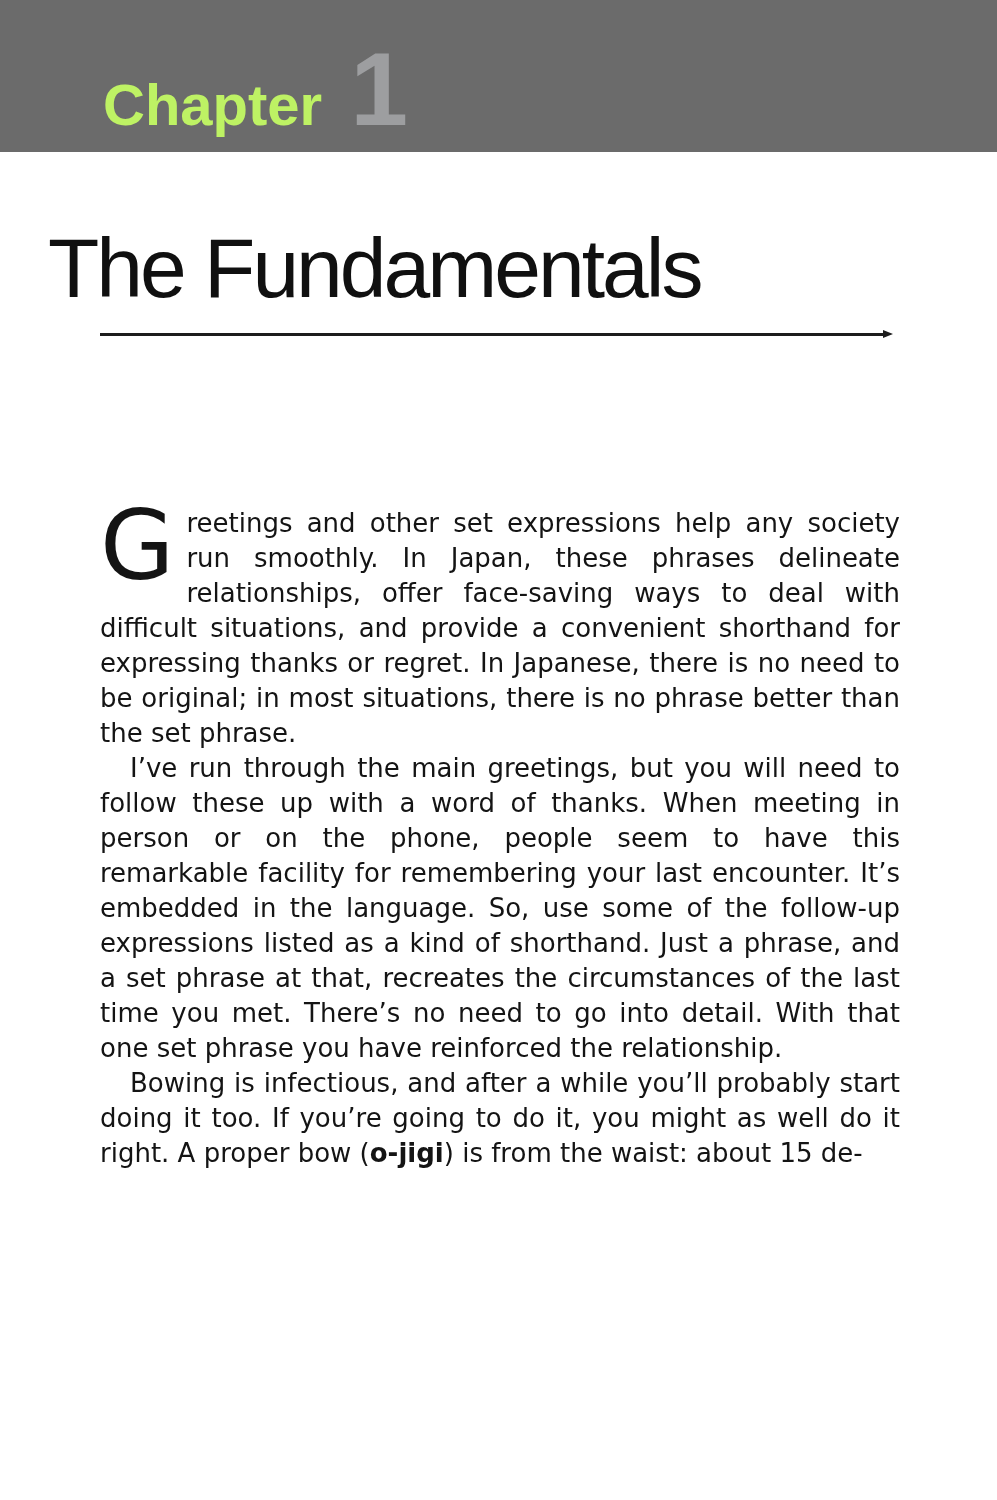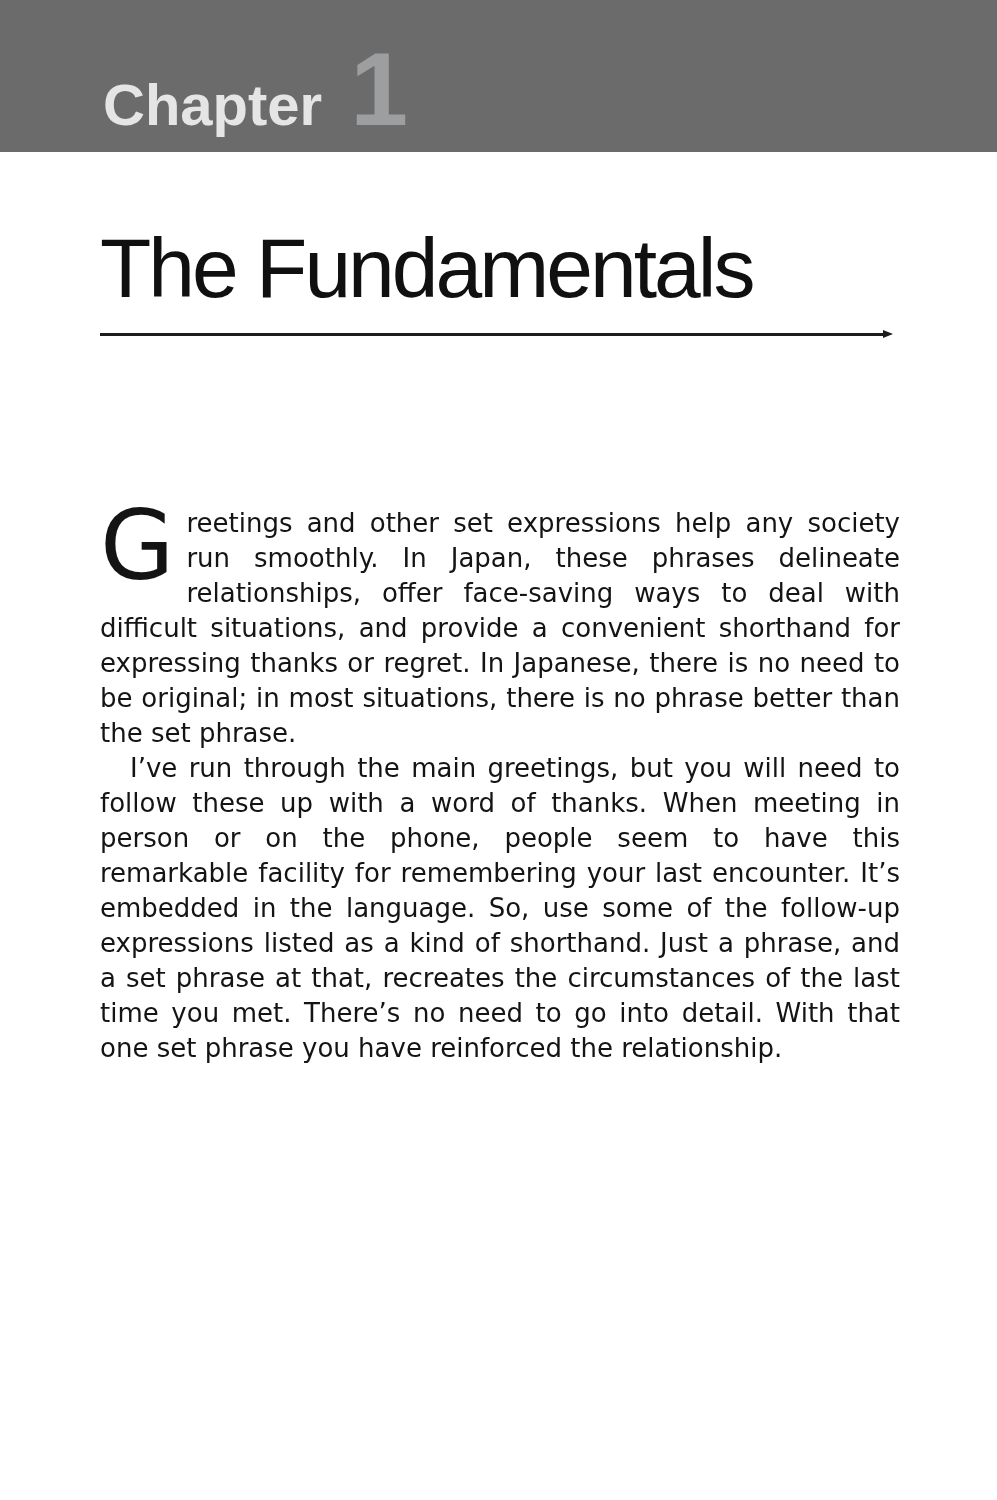--- a/index.html
+++ b/index.html
@@ -22,33 +22,33 @@
     height: 152px;
     background: #6b6b6b;
     overflow: hidden;
     box-sizing: border-box;
     padding: 30px 0 0 103px;
     white-space: nowrap;
   }
   .chapter-label {
     font-size: 58px;
     font-weight: 700;
-    color: #e5e5e5;
+    color: #bef264;
     letter-spacing: 0px;
   }
   .chapter-number {
     font-size: 104px;
     font-weight: 700;
     color: #9d9ea0;
     margin-left: 28px;
   }
 
   
   .title {
-    margin: 70px 0 0 100px;
+    margin: 70px 0 0 48px;
     font-size: 84px;
     font-weight: 400;
     letter-spacing: -3px;
     color: #101010;
     line-height: 1.1;
     font-family: "Liberation Sans", sans-serif;
   }
 
   
   .rule {
@@ -114,16 +114,17 @@
     <div class="rule-tip"></div>
   </div>
 
   <div class="body-text">
 
     <p><span class="drop-cap">G</span><span>reetings and other set expressions help any society run smoothly. In Japan, these phrases delineate relationships, offer face-saving ways to deal with difficult situations, and provide a convenient shorthand for expressing thanks or regret. In Japanese, there is no need to be original; in most situations, there is no phrase better than the set phrase.</span></p>
 
     <p class="indent">I’ve run through the main greetings, but you will need to follow these up with a word of thanks. When meeting in person or on the phone, people seem to have this remarkable facility for remembering your last encounter. It’s embedded in the language. So, use some of the follow-up expressions listed as a kind of shorthand. Just a phrase, and a set phrase at that, recreates the circumstances of the last time you met. There’s no need to go into detail. With that one set phrase you have reinforced the relationship.</p>
 
 
+    <p class="indent"><span>Bowing is infectious, and after a while you’ll probably start doing it too. If you’re going to do it, you might as well do it right. A proper bow (</span><span class="jp-term">o-jigi</span><span>) is from the waist: about 15 de-</span></p>
 
   </div>
 
 </div>
 
 </body></html>

